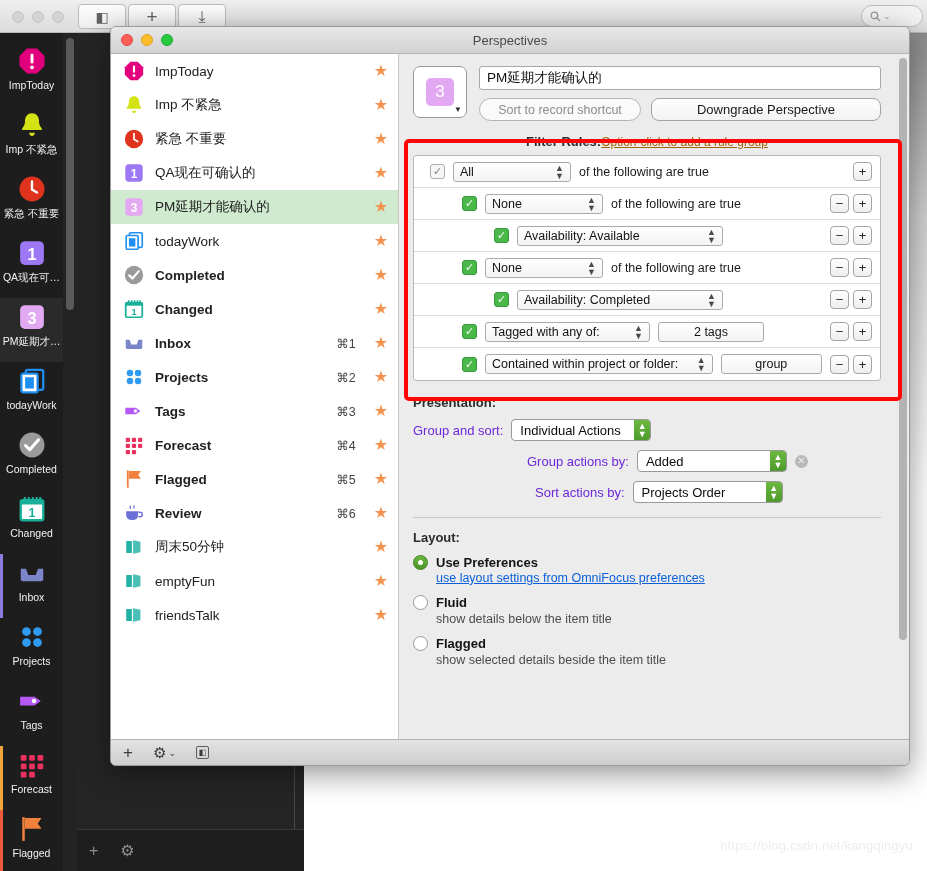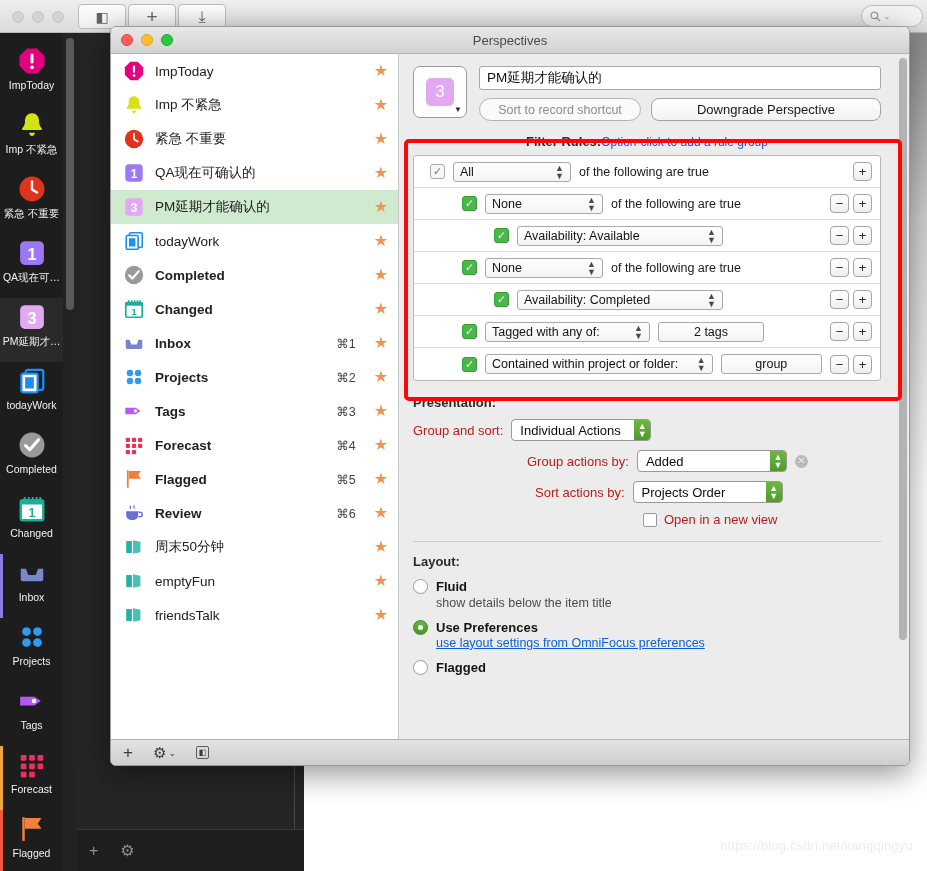--- a/index.html
+++ b/index.html
@@ -163,21 +163,21 @@
   }
 
   
   .redbox {
     position: absolute; left: 404px; top: 139px; width: 498px; height: 262px;
     border: 4px solid #fd0606; border-radius: 5px; pointer-events: none; z-index: 40;
   }
 
   .section-head { display:flex; align-items: baseline; justify-content: center; margin-top: 13px;}
   .section-title { font-size: 13px; font-weight: bold; color: #2c2b2b; }
-  .section-hint { font-size: 12px; color: #1d4ed8; }
+  .section-hint { font-size: 12px; color: #a16207; text-decoration: underline; }
 
   .rules {
     margin-top: 6px; border: 1px solid #b8b7b7; border-radius: 3px; background: #fff;
     overflow: hidden;
   }
   .rule {
     display: flex; align-items: center; height: 32px; border-bottom: 1px solid #dcdbdb;
     padding: 0 8px 0 0; gap: 8px;
   }
   .rule:last-child { border-bottom: none; }
@@ -206,21 +206,21 @@
   .rbtn {
     width: 19px; height: 19px; border-radius: 4px; border: 1px solid #a5a4a4;
     background: linear-gradient(#ffffff,#efeeee);
     display:flex; align-items:center; justify-content:center;
     font-size: 13px; color: #2a2929; line-height: 1;
   }
 
   
   .pres-title { font-size: 13px; font-weight: bold; color: #2c2b2b; margin-top: 14px; }
   .pres-row { display: flex; align-items: center; gap: 8px; margin-top: 9px; }
-  .pres-label { font-size: 13px; color: #b91c1c; }
+  .pres-label { font-size: 13px; color: #6d28d9; }
   .gpopup {
     height: 22px; border: 1px solid #9a9999; border-radius: 4px;
     background: #ffffff; display: flex; align-items: center;
     font-size: 13px; color: #0d0c0c; padding-left: 8px; overflow: hidden;
   }
   .gpopup .grn {
     margin-left: auto; width: 16px; height: 100%;
     background: linear-gradient(#6cb83f,#4e9b2c);
     display:flex; align-items:center; justify-content:center; color:#fff;
     font-size: 9px; line-height: 8px; flex-direction: column;
@@ -736,48 +736,45 @@
             <span class="pres-label">Sort actions by:</span>
             <div class="gpopup" style="width:150px;">
               <span>Projects Order</span>
               <span class="grn">
                   <span>▲</span>
                   <span>▼</span>
                 </span>
             </div>
           </div>
 
-          <div class="pres-row chkrow" style="padding-left:230px;">
-            <span class="sqbox"></span>
-            <span class="pres-label">Open in a new view</span>
-          </div>
 
           <div class="divider"></div>
 
           <div class="lay-title">Layout:</div>
           <div id="layout-host">
+              <div>
+                <div class="radio-row">
+                  <span class="radio on"></span>
+                  <span class="radio-label">Use Preferences</span>
+                </div>
+                <a class="sub-link" href="#">use layout settings from OmniFocus preferences</a>
+              </div>
               <div>
                 <div class="radio-row">
                   <span class="radio"></span>
                   <span class="radio-label">Fluid</span>
                 </div>
                 <span class="sub-text">show details below the item title</span>
               </div>
               <div>
                 <div class="radio-row">
-                  <span class="radio on"></span>
-                  <span class="radio-label">Use Preferences</span>
-                </div>
-                <a class="sub-link" href="#">use layout settings from OmniFocus preferences</a>
-              </div>
-              <div>
-                <div class="radio-row">
                   <span class="radio"></span>
                   <span class="radio-label">Flagged</span>
                 </div>
+                <span class="sub-text">show selected details beside the item title</span>
               </div>
             </div>
 
         </div>
       </div>
     </div>
 
     <div class="dlg-footer">
       <span style="font-size:17px;">+</span>
       <span class="foot-ico">

